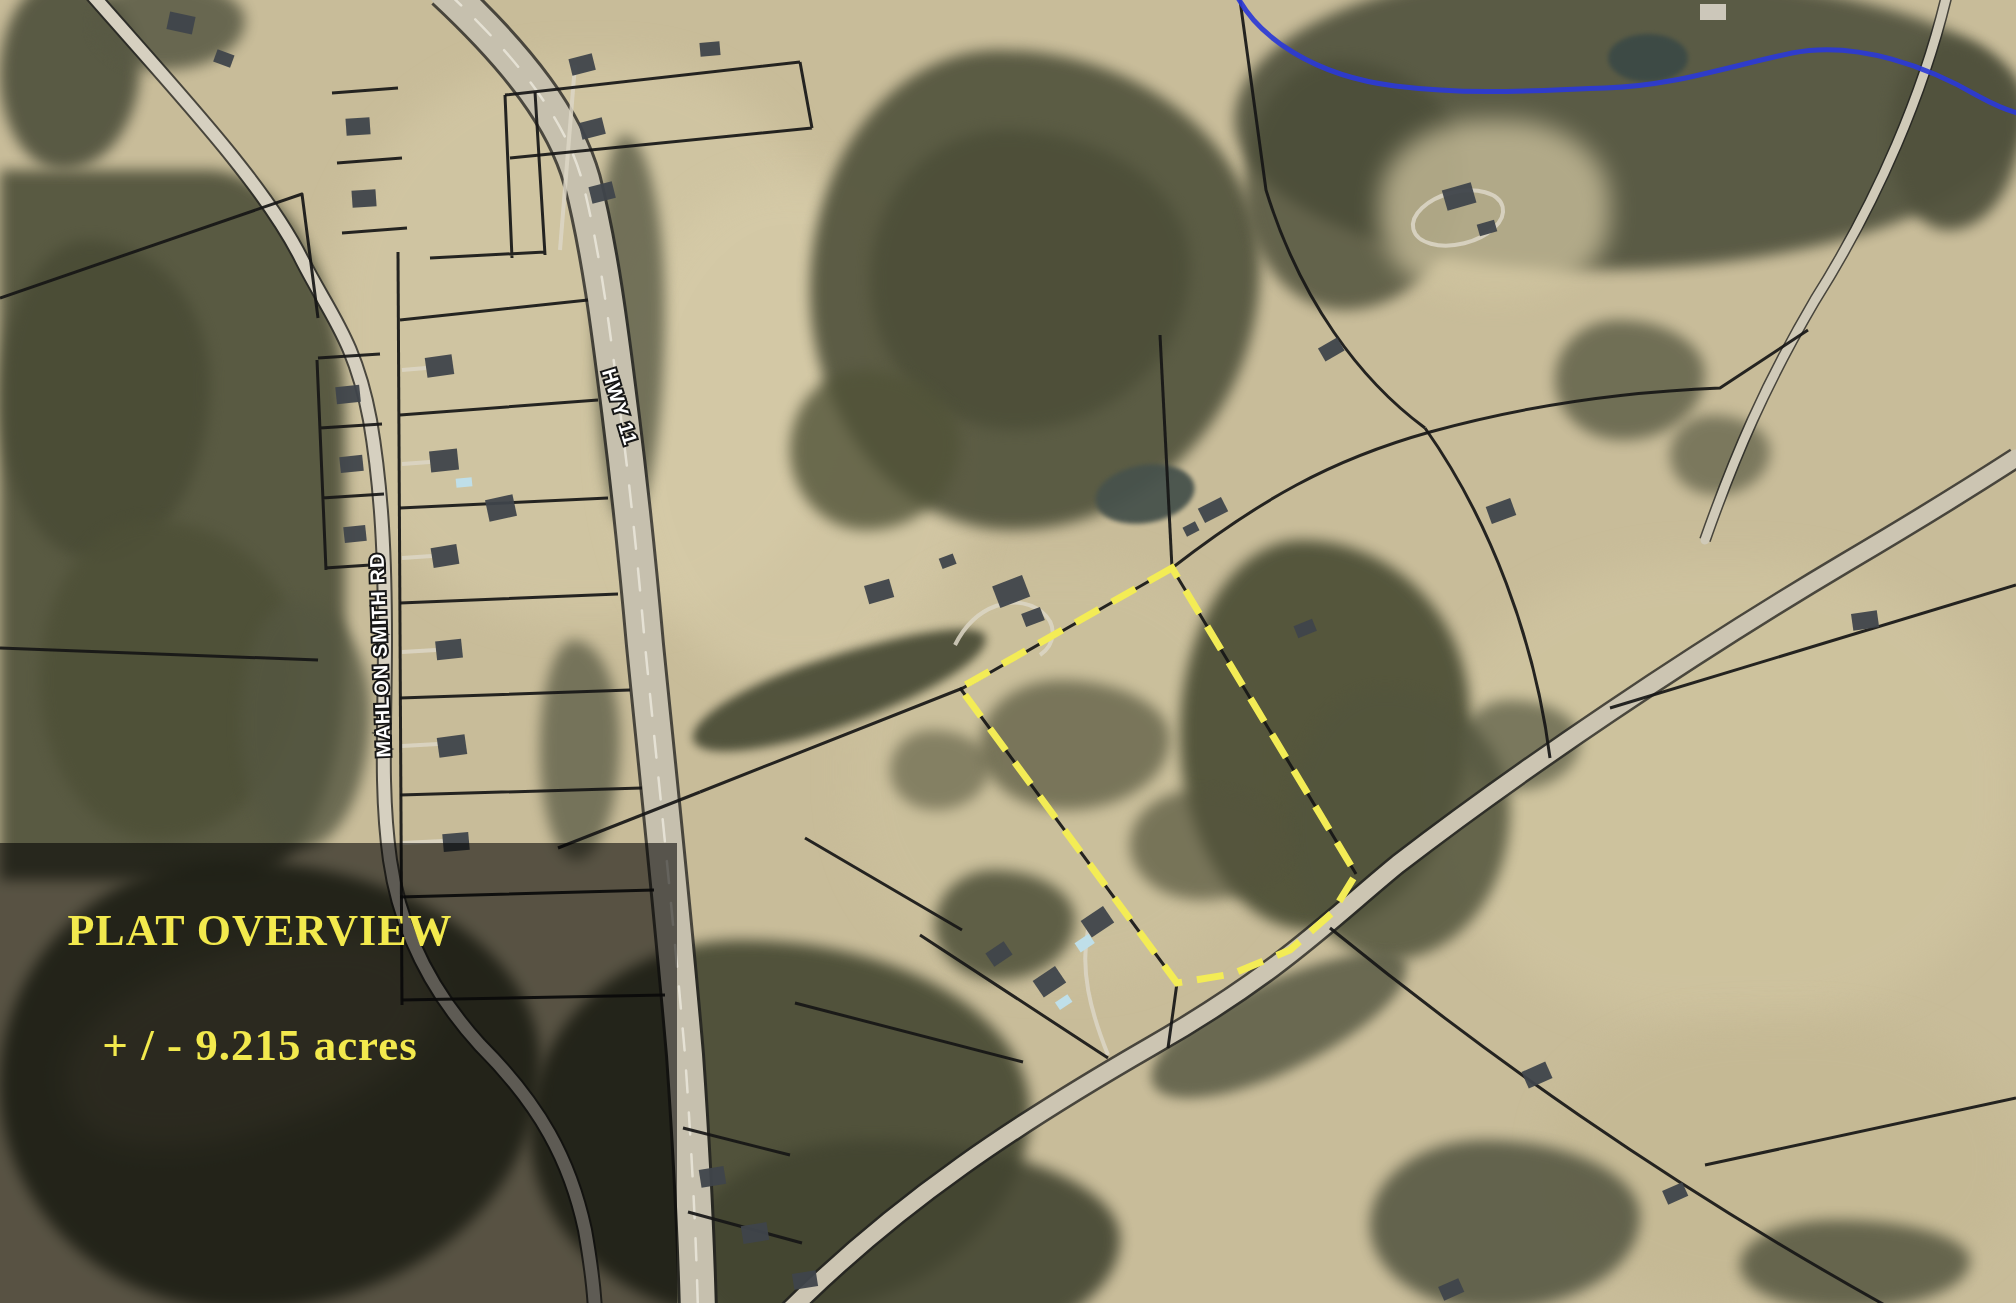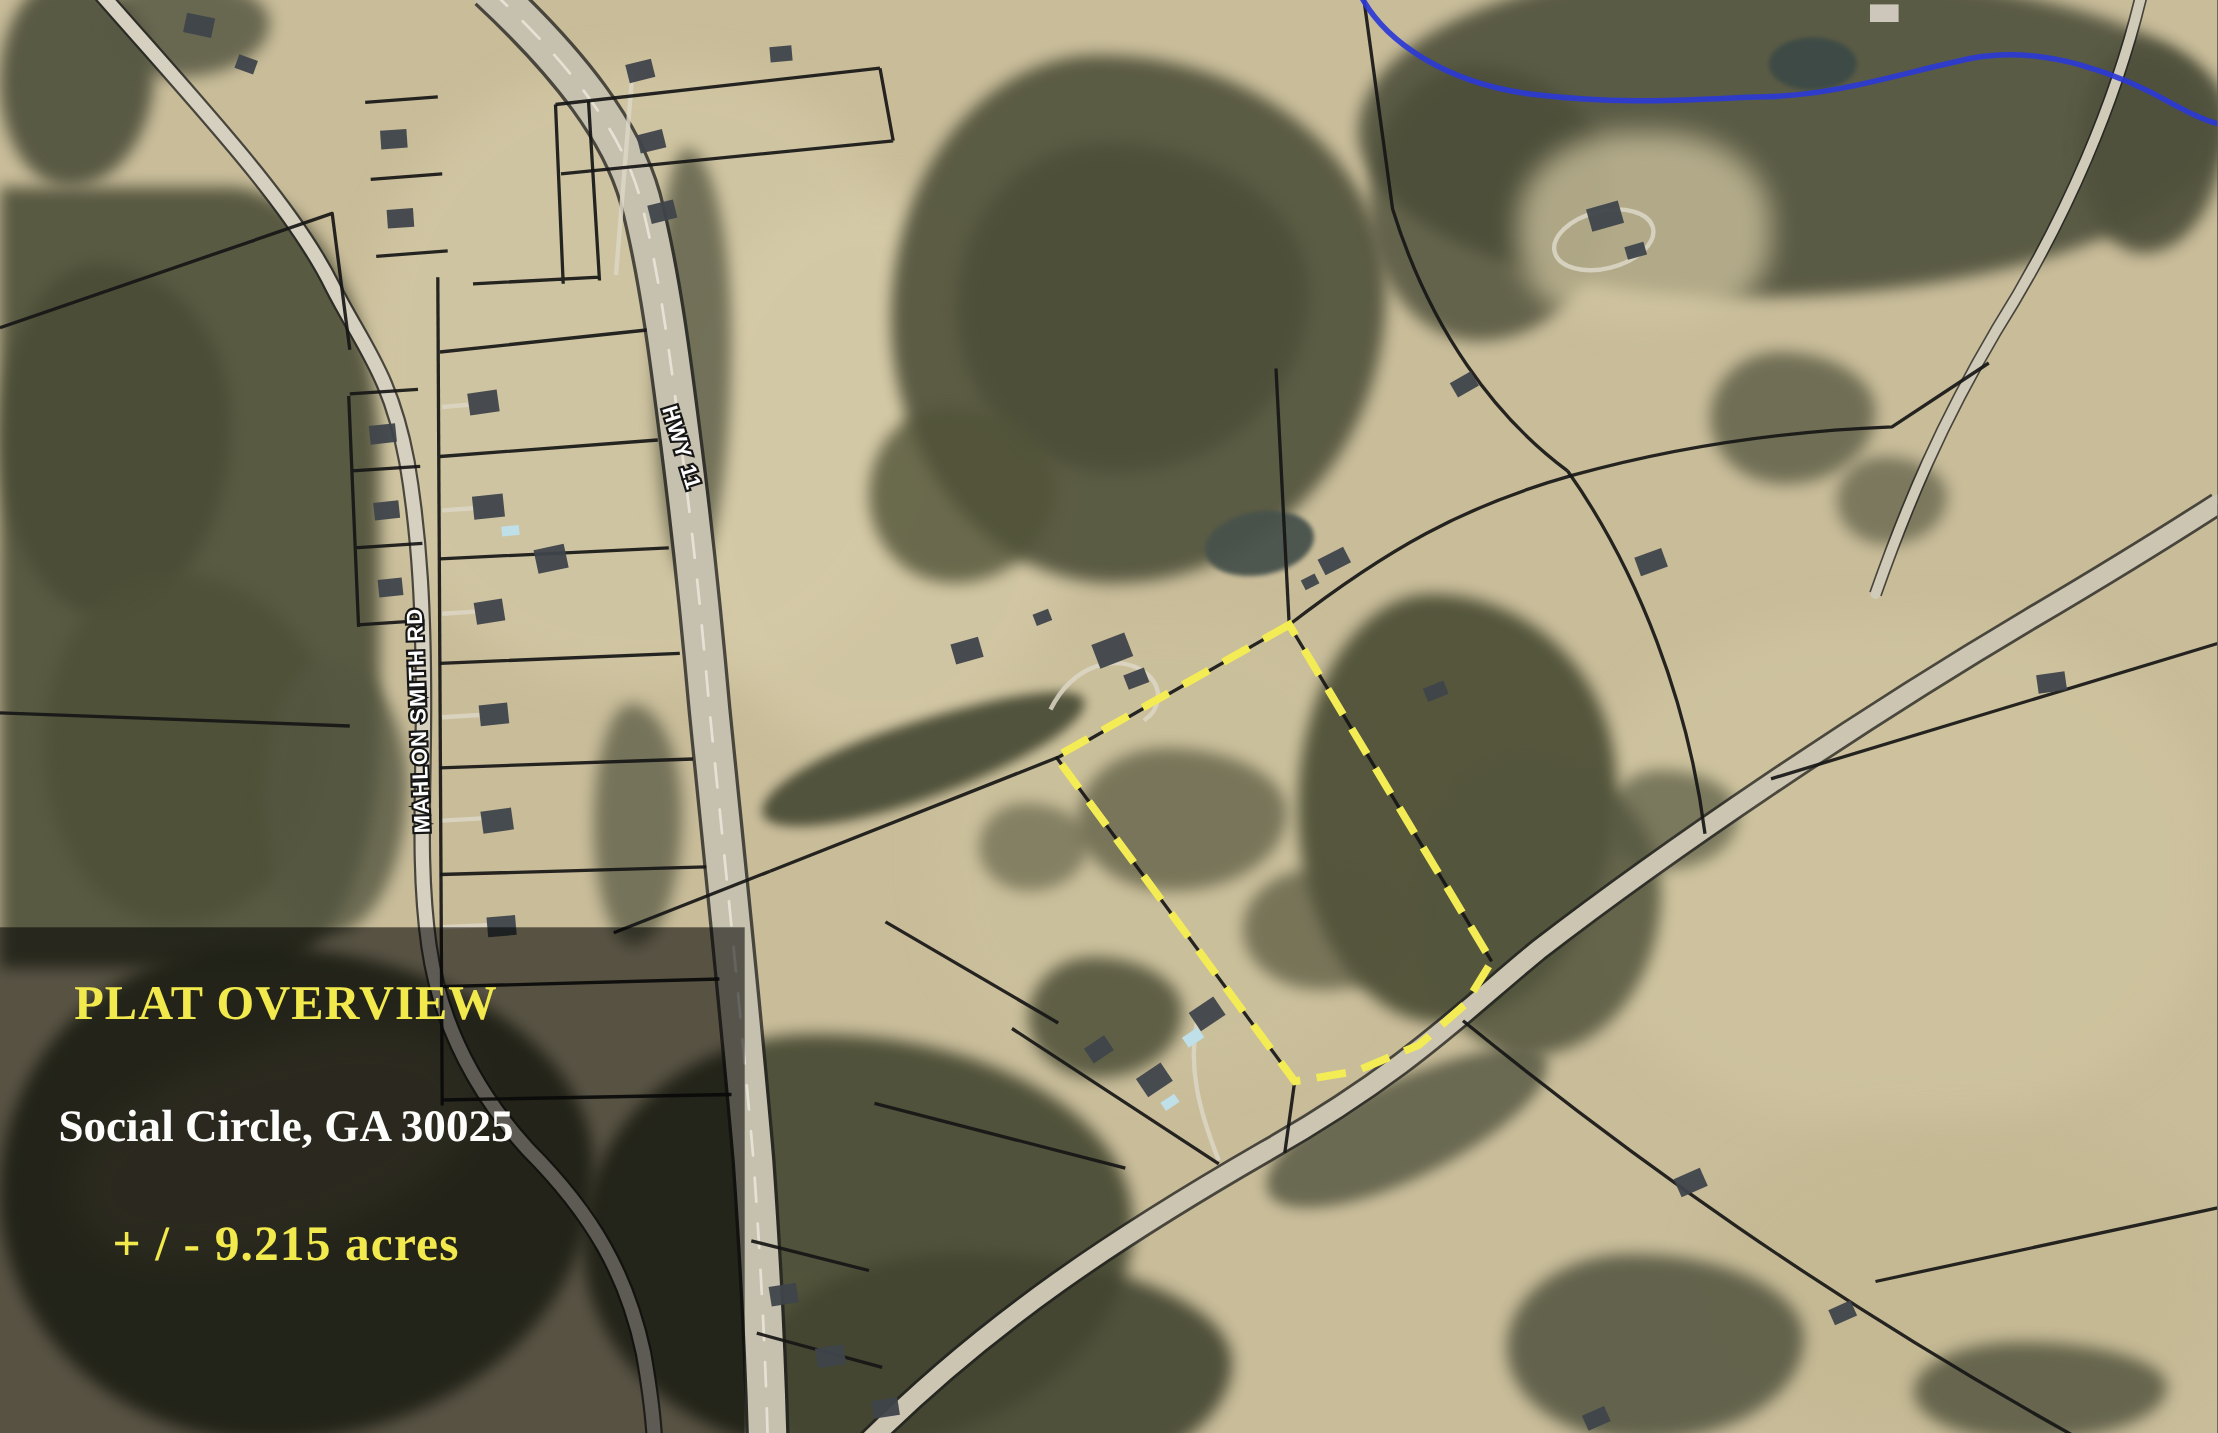--- a/index.html
+++ b/index.html
@@ -17,21 +17,21 @@
   .house{fill:#3f444b;opacity:.95;}
   .pool{fill:#bfdfe9;}
   .tract-outline{fill:none;stroke:#f3ec55;stroke-width:7;stroke-dasharray:27 15;}
   .stream{fill:none;stroke:#2b3ad6;stroke-width:5;stroke-linecap:round;opacity:.92;}
   .maplabel{font-family:"Liberation Sans",sans-serif;font-weight:bold;font-size:20px;
             fill:#ffffff;stroke:#161616;stroke-width:4px;paint-order:stroke;
             letter-spacing:1px;}
   
   .overlay-box{position:absolute;left:0;top:843px;width:677px;height:460px;
                background:rgba(0,0,0,.56);}
-  .overlay-inner{width:520px;margin:0;padding-top:41px;text-align:center;
+  .overlay-inner{width:520px;margin:0;padding-top:60px;text-align:center;
                  font-family:"Liberation Serif",serif;font-weight:bold;}
   .ov-title{font-size:44px;color:#f2e94d;letter-spacing:1px;line-height:56px;}
   .ov-addr{margin-top:60px;font-size:41px;line-height:46px;color:#fdfdfb;}
   .ov-acres{margin-top:58px;font-size:45px;color:#f2e94d;letter-spacing:1px;text-align:center;}
 </style>
 </head>
 <body>
 
 <div id="stage">
 
@@ -176,19 +176,18 @@
     <polygon class="tract-outline" points="1172,568 960,688 1177,983 1232,974 1290,950 1332,913 1356,874"></polygon>
 
     <text class="maplabel" x="380" y="662" text-anchor="middle" transform="rotate(-92 380 655)">MAHLON SMITH RD</text>
     <text class="maplabel" x="620" y="414" text-anchor="middle" transform="rotate(73 620 407)">HWY 11</text>
   </svg>
 
   <div class="overlay-box">
     <div class="overlay-inner">
       <div class="ov-title">PLAT OVERVIEW</div>
       <div class="ov-addr">
-        <div>Social Circle, GA  30025</div>
       </div>
       <div class="ov-acres">+ / - 9.215 acres</div>
     </div>
   </div>
 
 </div>
 
 </body></html>

